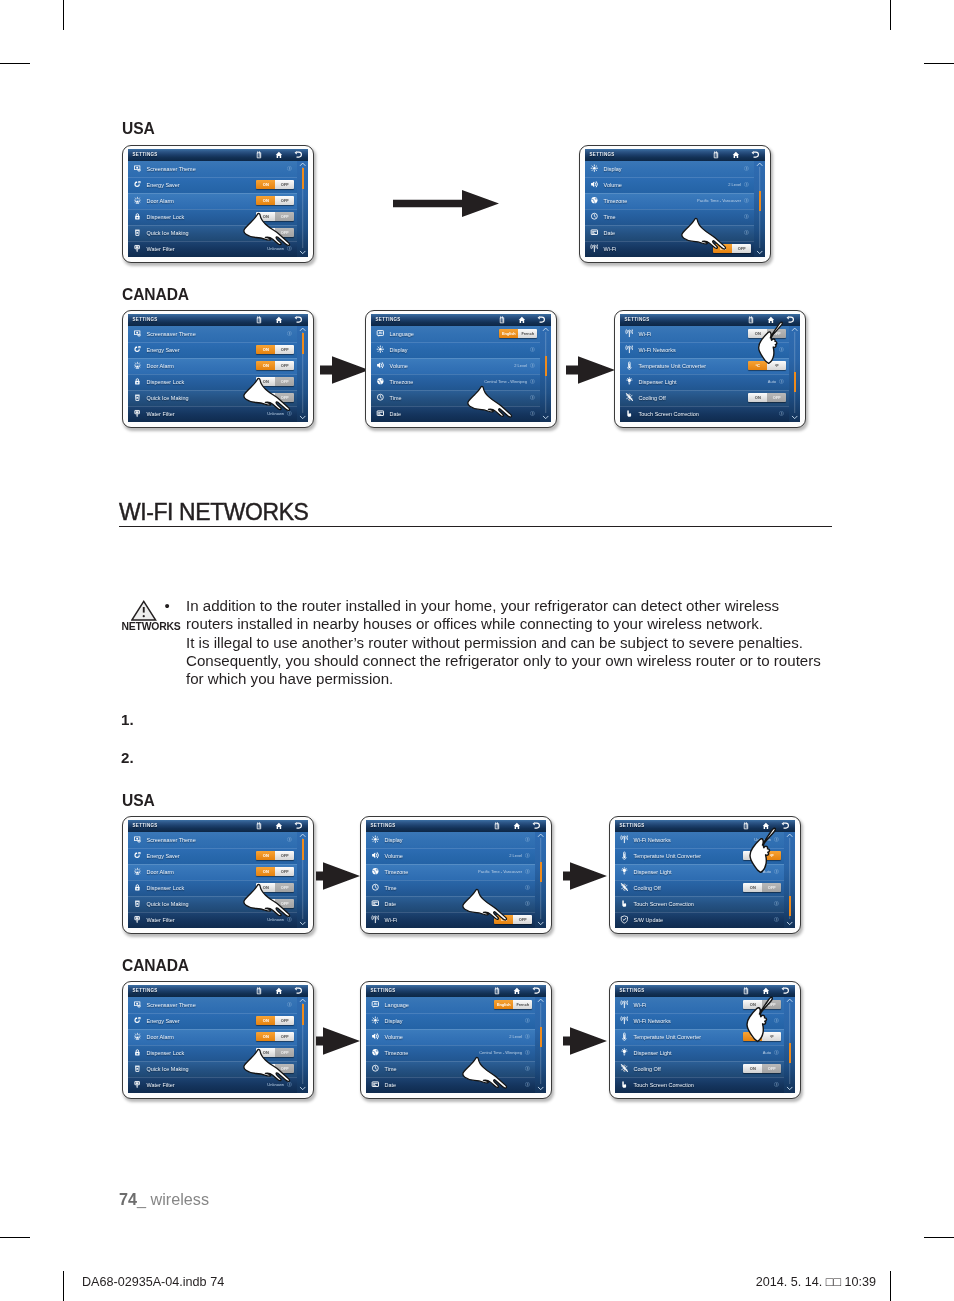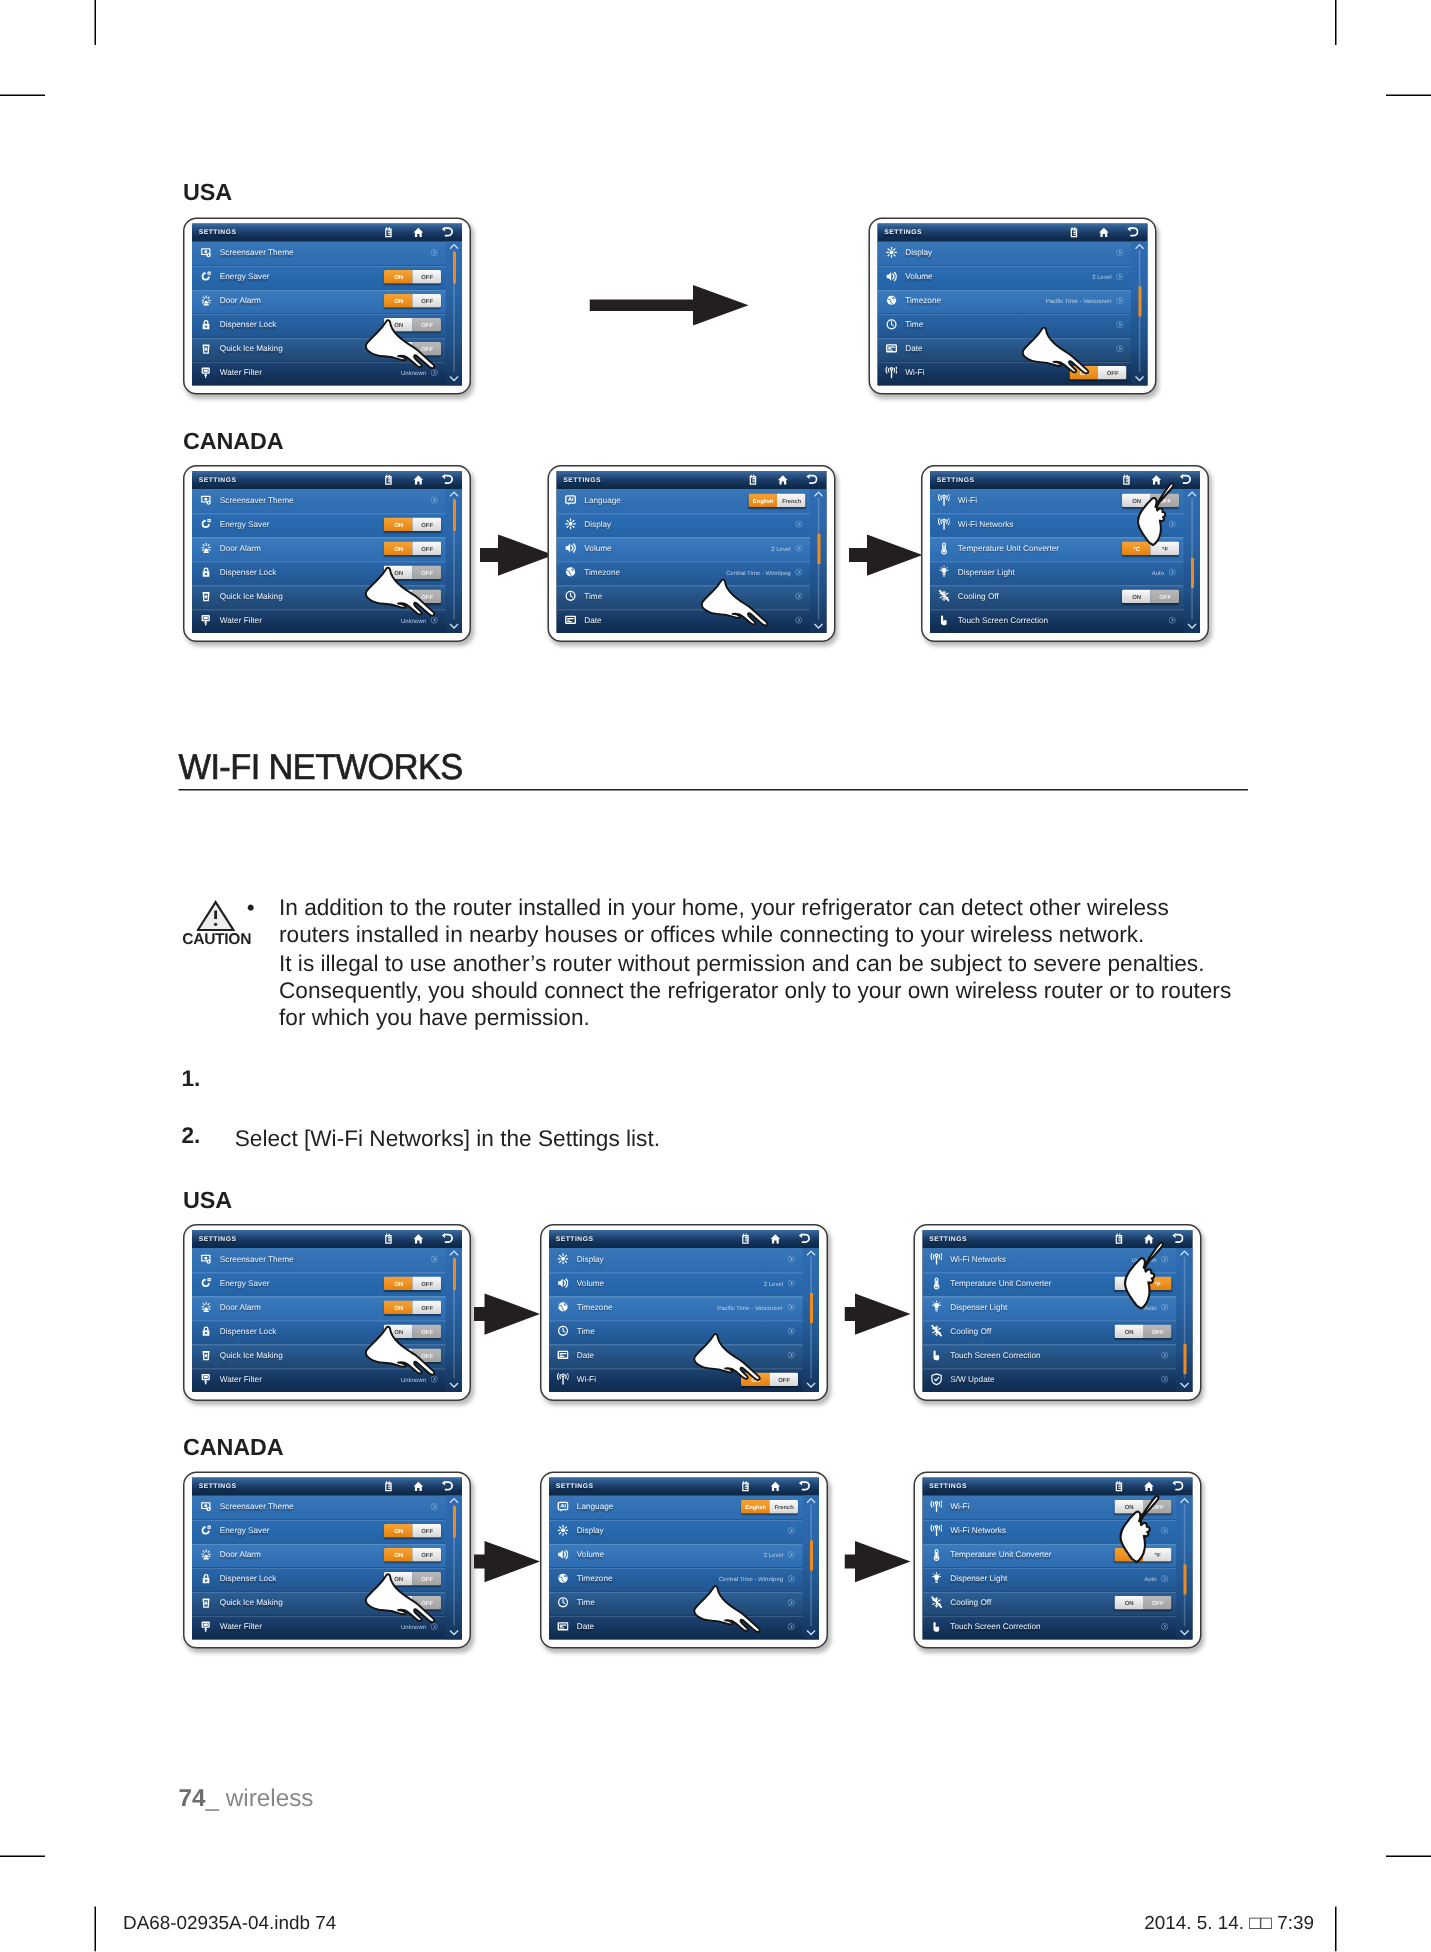--- a/index.html
+++ b/index.html
@@ -810,30 +810,29 @@
   <div class="rule" style="left:119px;top:526px;width:713px;height:1.4px;"></div>
 
 
   <div class="caution-ico" style="left:131px;top:600px;width:25.5px;height:21px;">
     <svg width="25.5" height="21" viewBox="0 0 25.5 21">
         <path d="M12.75 1.4 24.6 20.0H0.9Z" fill="#ededed" stroke="#231f20" stroke-width="1.45" stroke-linejoin="miter"></path>
         <path d="M12.75 7.0v5.6" stroke="#231f20" stroke-width="1.85" stroke-linecap="butt"></path>
         <circle cx="12.75" cy="16.2" r="1.1" fill="#231f20"></circle>
       </svg>
   </div>
-  <div class="caution-txt" style="left:121.5px;top:620.5px;width:50px;text-align:left;">CAUTION</div>
+  <div class="caution-txt" style="left:121.5px;top:620.5px;width:50px;text-align:left;">NETWORKS</div>
   <div class="bullet" style="left:164.5px;top:598px;">•</div>
   <p class="body" style="left:186px;top:597px;width:638px;white-space:pre-line;">In addition to the router installed in your home, your refrigerator can detect other wireless routers installed in nearby houses or offices while connecting to your wireless network.
 It is illegal to use another’s router without permission and can be subject to severe penalties.
 Consequently, you should connect the refrigerator only to your own wireless router or to routers for which you have permission.</p>
 
   <div class="step-num" style="left:121px;top:711px;">1.</div>
 
   <div class="step-num" style="left:121px;top:749px;">2.</div>
-  <div class="step-txt" style="left:156.5px;top:749px;width:660px;">Select [Wi-Fi Networks] in the Settings list.</div>
 
   <div class="region-label" style="left:122px;top:792px;">USA</div>
   <div class="device" style="left:122px;top:816px;width:192px;height:118px;">
       <div class="inner">
         <div class="hdr">
           <span class="hdr-title" style="font-size: 4.48611px;">SETTINGS</span>
           <div class="hdr-icons" style="gap: 11.8222px;">
             <span>
               <svg class="" width="7.811111111111112" height="7.811111111111112" viewBox="0 0 11.4 12">
                 <path d="M3.1 2.6h5.4v7.9H3.1z" fill="none" stroke="#fff" stroke-width="1.25"></path>
@@ -1695,14 +1694,14 @@
         </div>
         <div class="hand" style="left: 70.5%; top: 10%; width: 31.6667px; height: 46.7803px;"><svg width="31.666666666666668" height="46.78030303030303" viewBox="0 0 44 65">
             <path d="M41.0 1.8 C42.6 2.2 42.6 4.0 40.8 6.2 C37.0 10.8 30.8 17.2 27.6 21.4 C25.6 24.0 25.2 26.4 26.2 28.8 C27.0 27.5 28.2 26.6 29.4 26.8 C31.0 27.0 31.7 28.6 31.3 30.4 C32.6 30.2 33.8 31.0 34.0 32.4 C34.2 33.8 33.2 34.9 31.7 35.2 C32.7 35.9 33.0 37.2 32.3 38.3 C31.6 39.4 30.0 39.6 28.6 38.7 C29.6 42.8 30.0 47.4 29.2 51.4 C28.2 56.6 25.5 60.8 21.8 63.2 L17.5 60.0 C13.8 55.2 9.8 49.6 8.0 44.8 C6.0 39.5 6.8 34.6 10.6 29.2 C13.6 24.9 17.6 20.2 20.6 17.4 C22.8 15.4 24.6 16.2 25.2 18.8 C25.6 20.6 25.2 22.9 24.3 25.2 C26.2 21.0 29.6 15.8 33.0 11.0 C36.0 6.8 39.2 1.3 41.0 1.8 Z" fill="#ffffff" stroke="#141414" stroke-width="2.0" stroke-linejoin="round" stroke-linecap="round"></path>
           </svg></div>
       </div>
     </div>
 
   <div class="pagenum" style="left:119px;top:1190px;"><b>74</b><span>_ wireless</span></div>
 
   <div class="imprint" style="left:82px;top:1275px;">DA68-02935A-04.indb   74</div>
-  <div class="imprint" style="right:78px;top:1275px;">2014. 5. 14.   □□ 7:39</div>
+  <div class="imprint" style="right:78px;top:1275px;">2014. 5. 14.   □□ 10:39</div>
 </div>
 
 </body></html>

